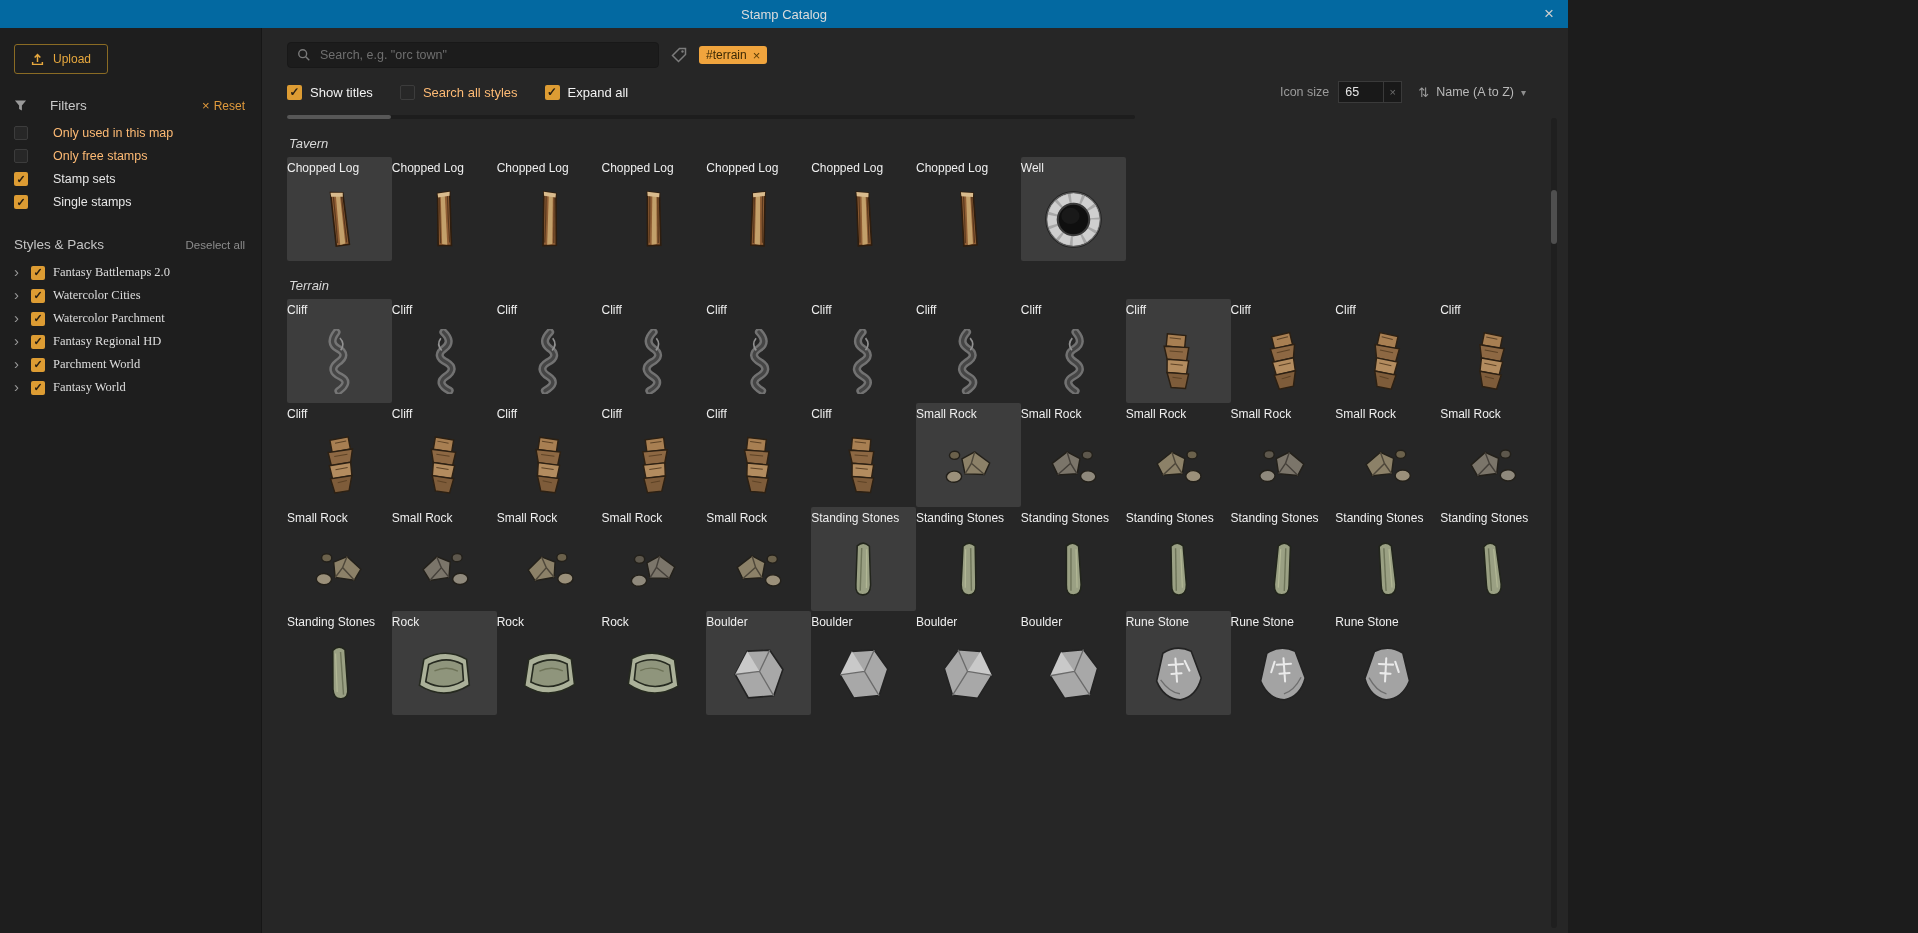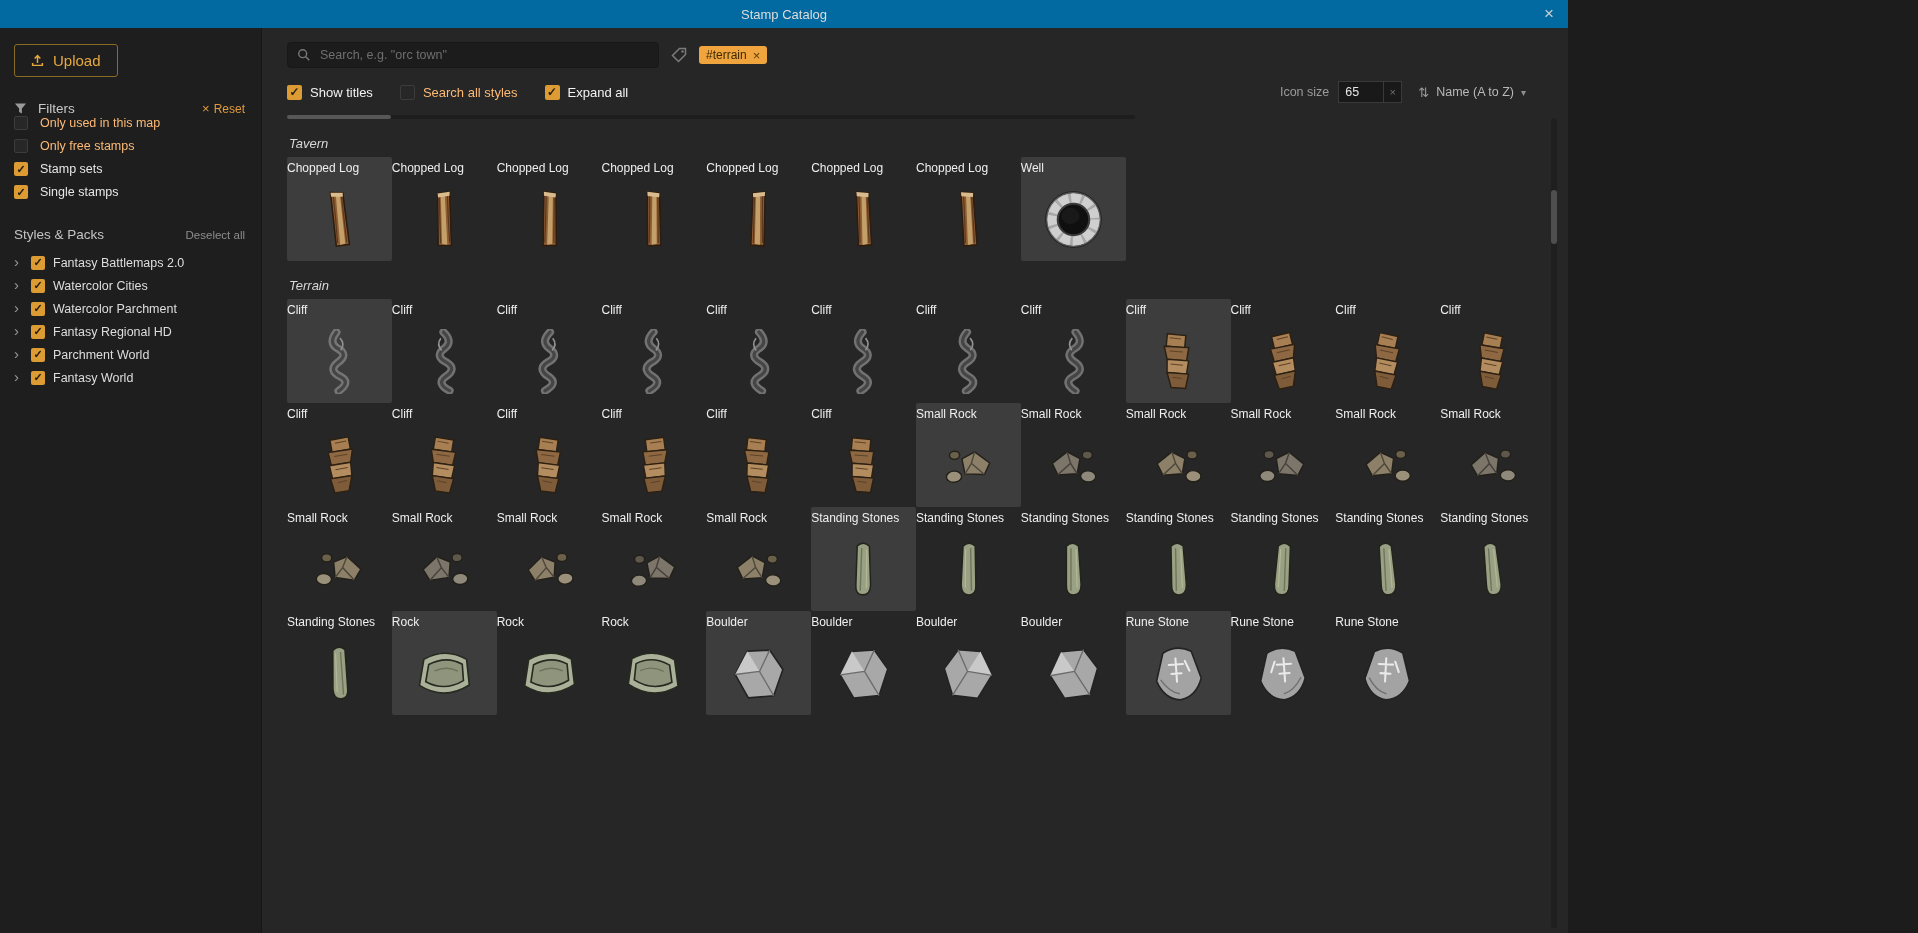--- a/index.html
+++ b/index.html
@@ -8,39 +8,39 @@
   .dialog{position:absolute;left:0;top:0;width:1568px;height:933px;background:#262626;overflow:hidden;}
   
   .titlebar{position:absolute;top:0;left:0;width:100%;height:28px;background:#0369a1;
     display:flex;align-items:center;justify-content:center;font-size:13px;color:#dcdcdc;}
   .close{position:absolute;top:4px;right:9px;width:20px;height:20px;display:flex;align-items:center;
     justify-content:center;color:#cfcfcf;font-size:17px;cursor:pointer;}
   
   .sidebar{position:absolute;top:28px;left:0;bottom:0;width:262px;background:#1e1e1e;
     border-right:1px solid #161616;box-sizing:border-box;padding:16px 16px 0 14px;color:#ddd;}
   .upload{display:inline-flex;align-items:center;gap:9px;padding:7px 16px;border:1px solid #8a6b24;
-    background:transparent;color:#e7a83e;font-size:15px;border-radius:3px;margin-bottom:24px;cursor:pointer;
+    background:transparent;color:#e7a83e;font-size:12px;border-radius:3px;margin-bottom:24px;cursor:pointer;
     font-family:"Liberation Sans",sans-serif;}
-  .filters-header{display:flex;align-items:center;gap:11px;color:#c9c9c9;font-size:13.5px;}
+  .filters-header{display:flex;align-items:center;gap:23px;color:#c9c9c9;font-size:13.5px;margin-bottom:13px;}
   .reset{margin-left:auto;display:flex;align-items:center;gap:4px;color:#e09a3c;font-size:12px;cursor:pointer;}
   .reset-x{font-size:13px;line-height:1;}
-  .opt-row{display:flex;align-items:center;gap:12px;margin-bottom:9px;font-size:12.5px;}
+  .opt-row{display:flex;align-items:center;gap:25px;margin-bottom:9px;font-size:12.5px;}
   .cb{width:14px;height:14px;border-radius:2px;display:inline-flex;align-items:center;justify-content:center;
     font-size:11px;line-height:1;flex:0 0 auto;box-sizing:border-box;cursor:pointer;}
   .cb-on{background:#dd9c33;color:#2a2013;font-weight:bold;}
   .cb-off{background:#2c2c2c;border:1px solid #4a4a4a;color:transparent;}
   .cb-off.cb-dis{background:#272727;border-color:#3c3c3c;}
   .opt-label{color:#e6e6e6;}
   .dim{color:#fdba74;}
   .styles-header{display:flex;align-items:baseline;margin:28px 0 13px 0;}
   .styles-title{font-size:13.5px;color:#c4c4c4;}
   .deselect{margin-left:auto;font-size:11.5px;color:#8d8d8d;cursor:pointer;}
   .pack-row{display:flex;align-items:center;gap:8px;margin-bottom:8px;font-size:12.5px;}
   .chev{color:#9a9a9a;font-size:15px;line-height:1;width:9px;cursor:pointer;transform:translateY(-1px);}
-  .pack-label{color:#dedede;}
+  .pack-label{color:#dedede;font-family:Liberation Serif, serif;}
   
   .main{position:absolute;left:262px;top:28px;width:1306px;height:905px;overflow:hidden;}
   .search-row{display:flex;align-items:center;gap:12px;margin:14px 0 0 25px;}
   .search-box{width:372px;height:26px;background:#1c1c1c;border:1px solid #181818;border-radius:4px;
     display:flex;align-items:center;gap:7px;padding:0 9px;box-sizing:border-box;}
   .search-input{flex:1;background:transparent;border:none;outline:none;color:#dddddd;font-size:12.5px;
     font-family:"Liberation Sans",sans-serif;}
   .search-input::placeholder{color:#6f6f6f;}
   .ic{display:inline-flex;align-items:center;justify-content:center;}
   .tagic{cursor:pointer;}

